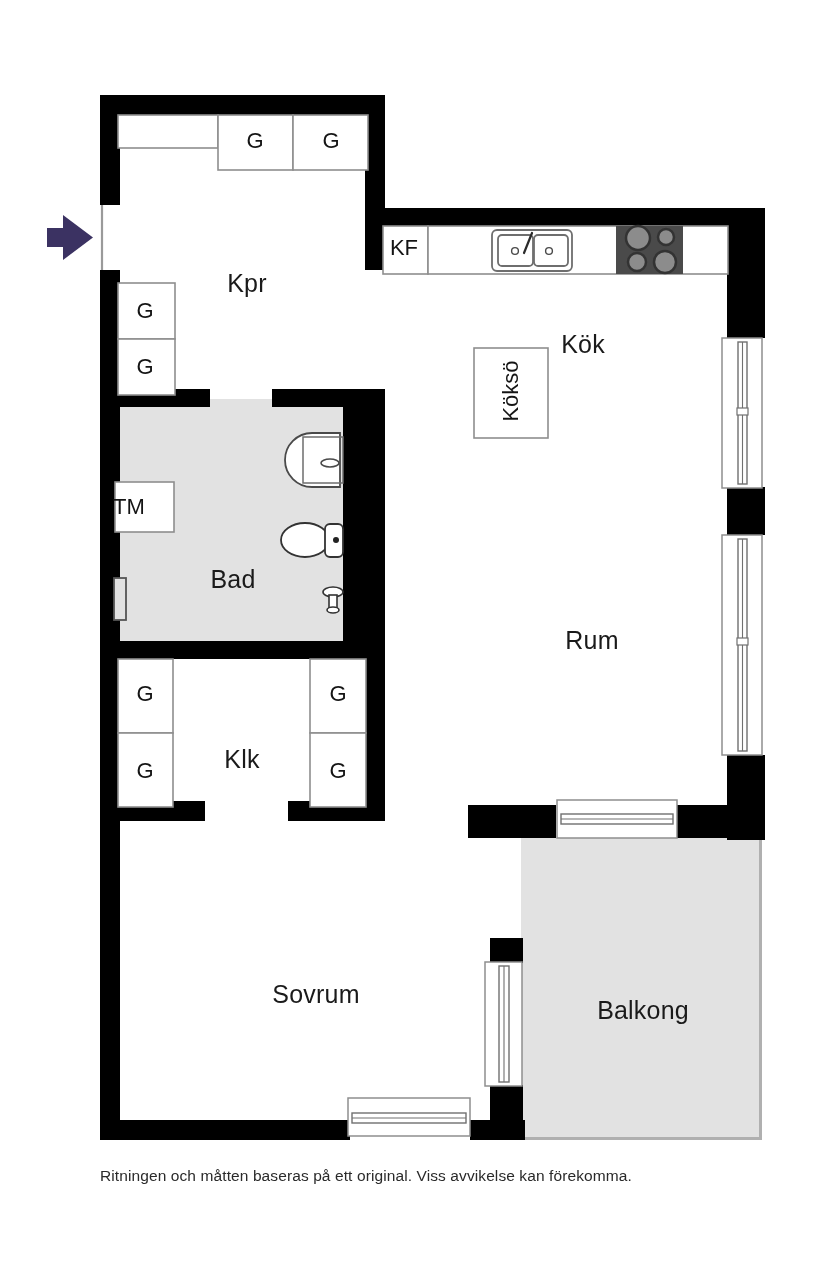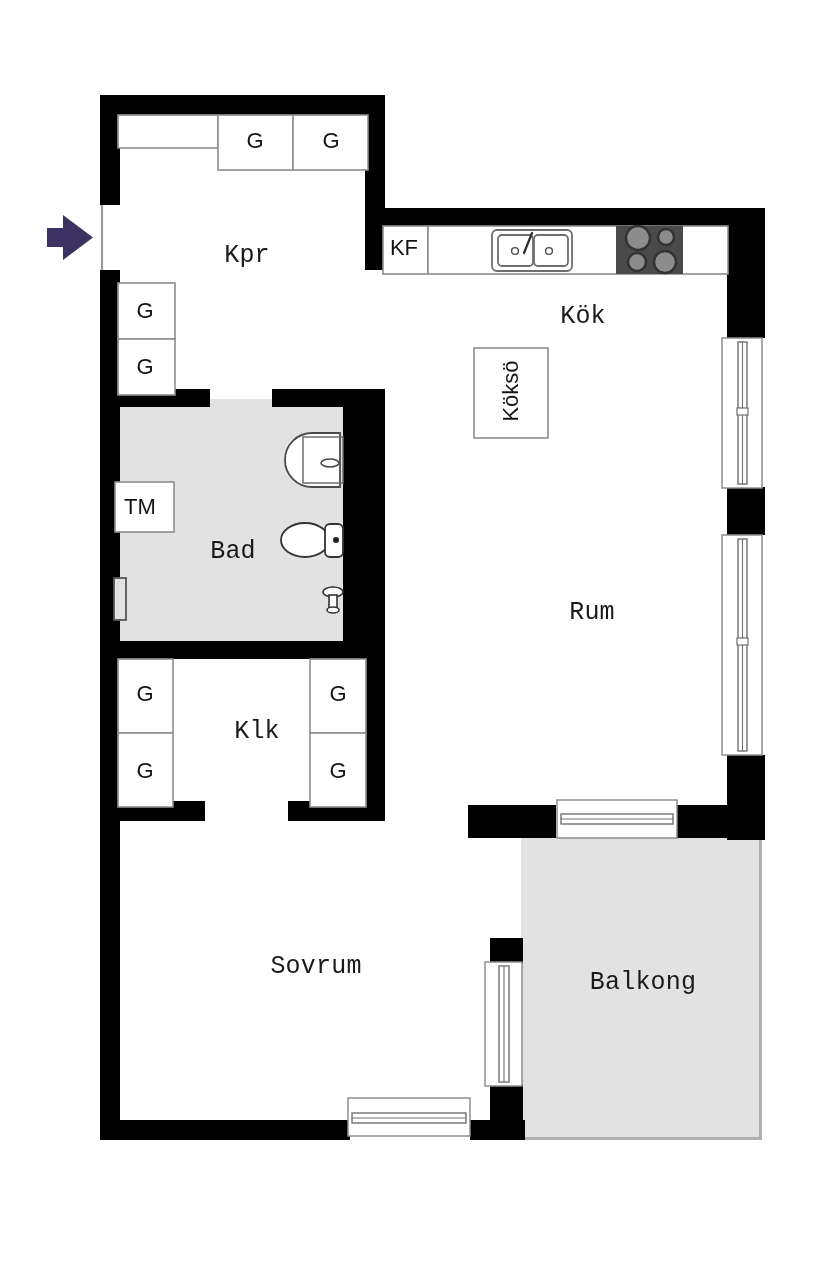--- a/index.html
+++ b/index.html
@@ -24,26 +24,27 @@
   #plan-svg {
     position: absolute;
     left: 0;
     top: 0;
     width: 825px;
     height: 1285px;
     display: block;
   }
   .room-label {
     position: absolute;
-    font-family: Liberation Mono, monospace;
+    font-family: Liberation Sans, sans-serif;
     font-size: 25px;
     color: #1a1a1a;
     white-space: nowrap;
     transform: translate(-50%, -50%);
     letter-spacing: 0.2px;
+    margin-top: 28px;
   }
   .unit-label {
     position: absolute;
     font-family: "Liberation Sans", sans-serif;
     font-size: 22px;
     color: #141414;
     white-space: nowrap;
     transform: translate(-50%, -50%);
   }
   .unit-label.vertical {
@@ -230,31 +231,32 @@
     <g>
       <path d="M63 215 L63 228 L47 228 L47 247 L63 247 L63 260 L93 237.5 Z" fill="#3B3262"></path>
     </g>
     <line x1="102" y1="205" x2="102" y2="270" stroke="#9A9A9A" stroke-width="2.2"></line>
 
   </svg>
 
   <div class="room-label" style="left:247px; top:255px;">Kpr</div>
   <div class="room-label" style="left:583px; top:316px;">Kök</div>
   <div class="room-label" style="left:233px; top:551px;">Bad</div>
-  <div class="room-label" style="left:257px; top:731px;">Klk</div>
+  <div class="room-label" style="left:242px; top:731px;">Klk</div>
   <div class="room-label" style="left:592px; top:612px;">Rum</div>
   <div class="room-label" style="left:316px; top:966px;">Sovrum</div>
   <div class="room-label" style="left:643px; top:982px;">Balkong</div>
 
   <div class="unit-label" style="left:255px; top:141px;">G</div>
   <div class="unit-label" style="left:331px; top:141px;">G</div>
   <div class="unit-label" style="left:145px; top:311px;">G</div>
   <div class="unit-label" style="left:145px; top:367px;">G</div>
   <div class="unit-label" style="left:145px; top:694px;">G</div>
   <div class="unit-label" style="left:145px; top:771px;">G</div>
   <div class="unit-label" style="left:338px; top:694px;">G</div>
   <div class="unit-label" style="left:338px; top:771px;">G</div>
   <div class="unit-label" style="left:404px; top:248px;">KF</div>
   <div class="unit-label vertical" style="left:511px; top:391px;">Köksö</div>
-  <div class="unit-label" style="left:140px; top:507px;">TM</div>
-
+  <div class="unit-label" style="left:129px; top:507px;">TM</div>
+
+  <div id="disclaimer">Ritningen och måtten baseras på ett original. Viss avvikelse kan förekomma.</div>
 
 </div>
 
 </body></html>

